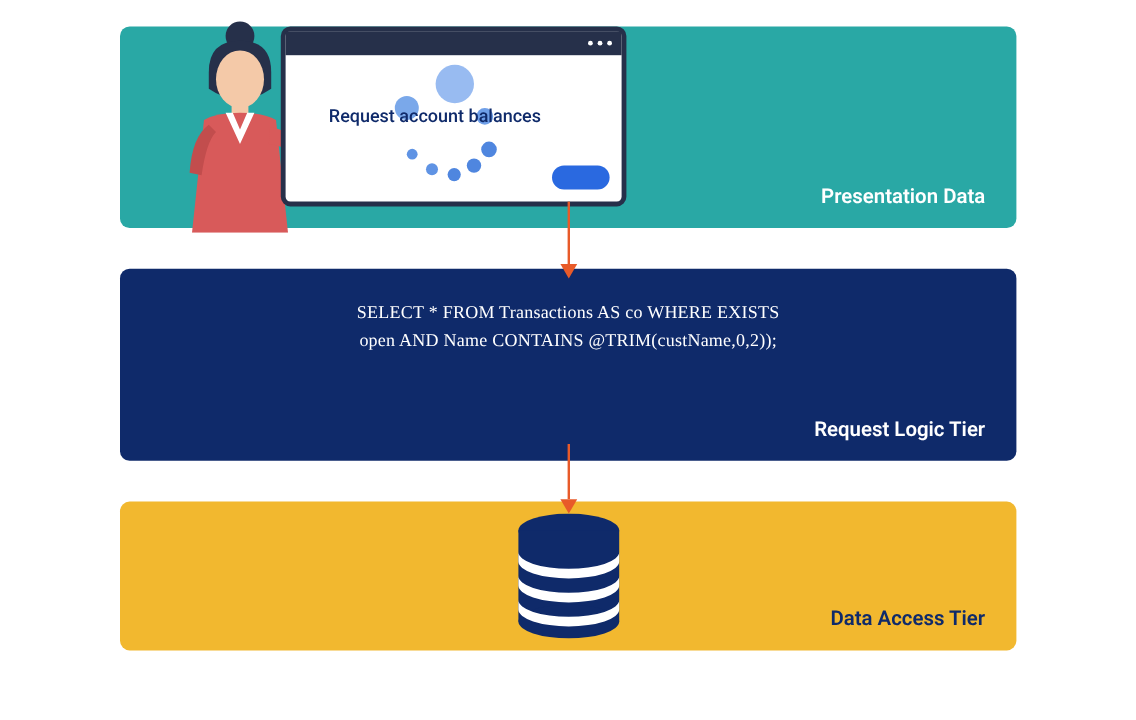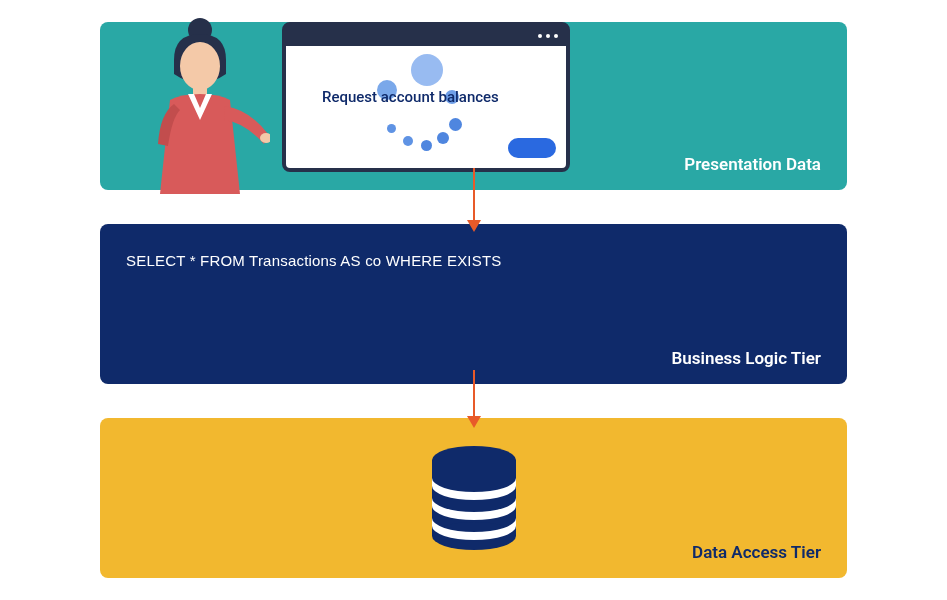--- a/index.html
+++ b/index.html
@@ -30,21 +30,20 @@
     background: #29a8a5;
     height: 168px;
     padding-top: 10px;
   }
   .person-and-window {
     position: absolute;
     left: 30px;
     top: -8px;
     display: flex;
     align-items: flex-start;
-    gap: 48px;
   }
   .person {
     width: 140px;
     height: 180px;
     position: relative;
     z-index: 0;
   }
   .window {
     width: 288px;
     height: 150px;
@@ -101,32 +100,33 @@
     background: #2a69e0;
     border-radius: 12px;
   }
   
   .tier-logic {
     background: #0f2a6a;
     height: 160px;
     padding-top: 26px;
   }
   .code {
-    font-family: Liberation Sans, sans-serif;
+    font-family: Liberation Serif, serif;
     color: #ffffff;
     font-size: 15px;
     line-height: 1.5;
     white-space: pre;
     letter-spacing: 0.2px;
+    text-align: center;
   }
   .tier-logic .code-line { display:block; }
   
   .tier-data {
     background: #f2b82f;
-    height: 160px;
+    height: 124px;
     margin-bottom: 0;
     position: relative;
   }
   .db-icon {
     position: absolute;
     left: 50%;
     top: 50%;
     transform: translate(-50%, -50%);
     width: 90px;
     height: 104px;
@@ -201,22 +201,22 @@
   </div>
   <div class="tier-label">Presentation Data</div>
 </div>
 
 <div class="arrow" style="top:168px;">
   <div class="arrow-line" style="height:52px;"></div>
   <div class="arrow-head"></div>
 </div>
 
 <div class="tier tier-logic">
-  <div class="code"><span class="code-line">SELECT * FROM Transactions AS co WHERE EXISTS</span></div>
-  <div class="tier-label">Business Logic Tier</div>
+  <div class="code"><span class="code-line">SELECT * FROM Transactions AS co WHERE EXISTS</span><span class="code-line">open AND Name CONTAINS @TRIM(custName,0,2));</span></div>
+  <div class="tier-label">Request Logic Tier</div>
 </div>
 
 <div class="arrow" style="top:370px;">
   <div class="arrow-line" style="height:46px;"></div>
   <div class="arrow-head"></div>
 </div>
 
 <div class="tier tier-data">
   <div class="db-icon">
     <svg viewBox="0 0 90 104" width="90" height="104">

